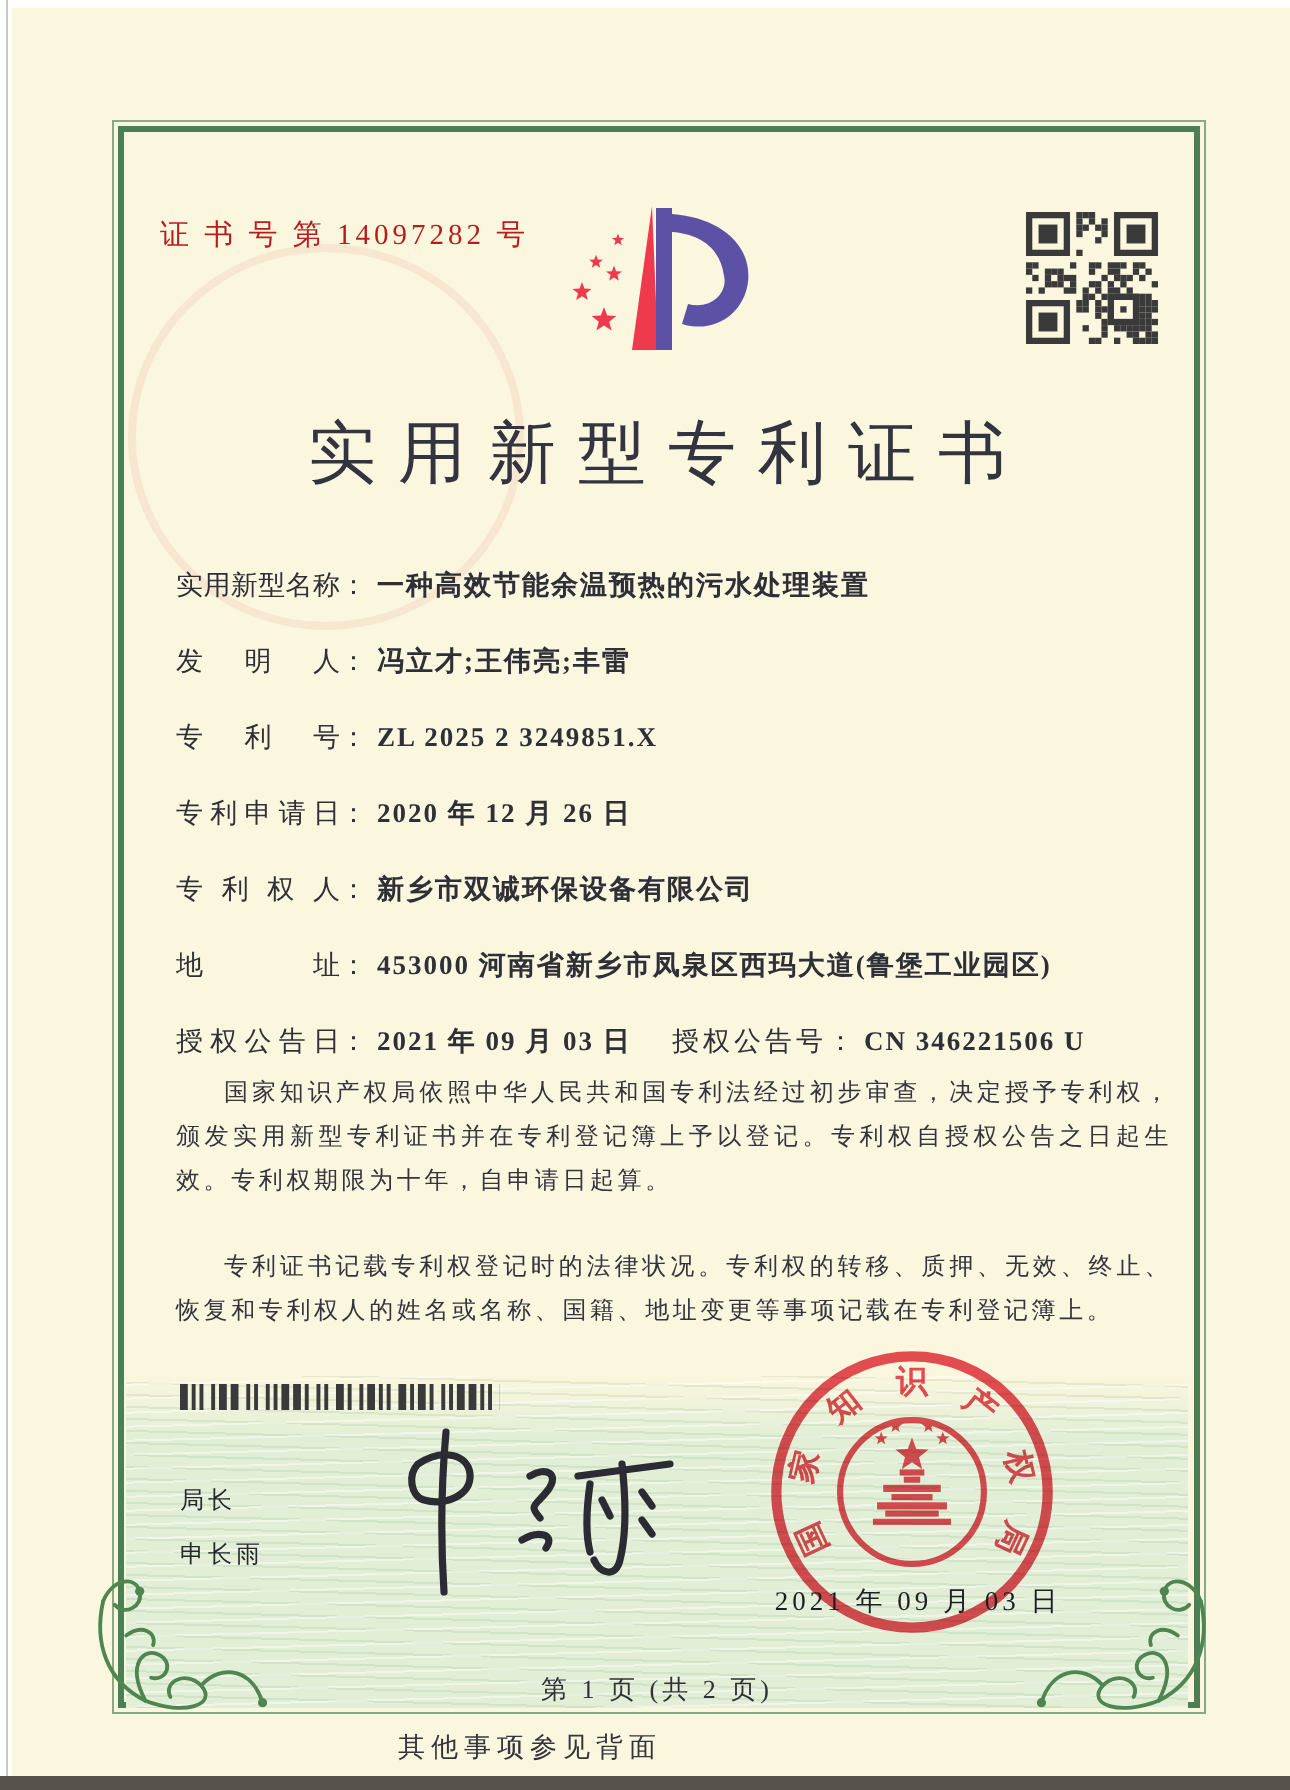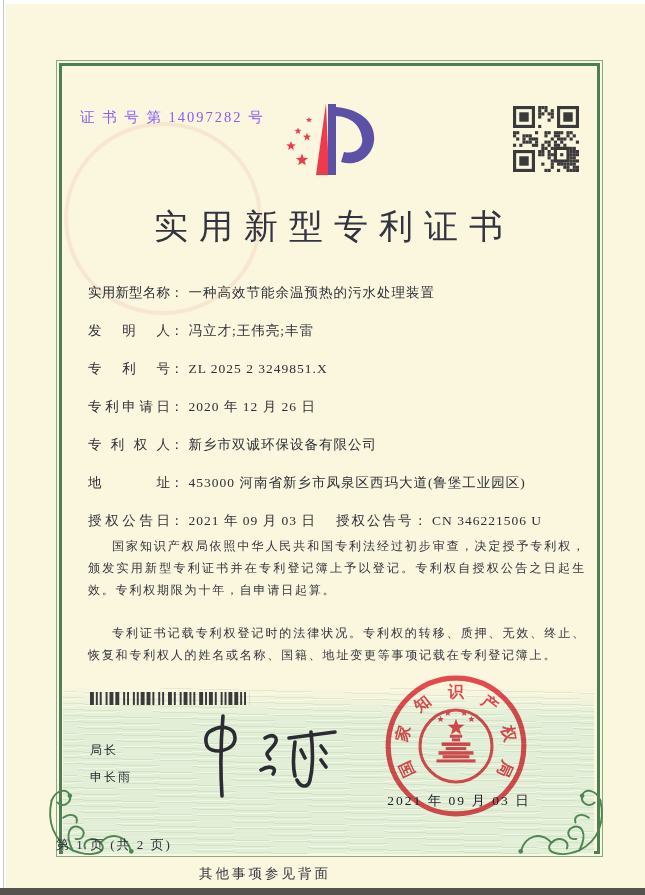--- a/index.html
+++ b/index.html
@@ -18,53 +18,53 @@
   .green-panel{position:absolute;left:57px;top:684px;width:531px;height:166px;
     background:linear-gradient(to bottom, rgba(226,239,214,0) 0, #e2efd6 30px);}
   .green-panel::before{content:"";position:absolute;inset:0;
     background:repeating-linear-gradient(1.5deg, rgba(125,168,118,0.16) 0 1px, transparent 1px 6px);}
   .green-panel::after{content:"";position:absolute;inset:0;
     background:repeating-linear-gradient(-1.5deg, rgba(255,255,255,0.45) 0 1px, transparent 1px 7px);}
 
   .ghost-seal{position:absolute;left:58px;top:118px;width:190px;height:185px;border-radius:50%;
     border:4px solid rgba(233,158,145,0.16);}
 
-  .cert-no{position:absolute;left:74px;top:104px;font-size:14.5px;letter-spacing:2px;color:#8b5cf6;font-family:Liberation Serif, serif;}
+  .cert-no{position:absolute;left:74px;top:104px;font-size:14.5px;letter-spacing:2px;color:#b91c1c;font-family:Liberation Serif, serif;}
 
   .logo{position:absolute;left:277px;top:97px;width:92px;height:85px;}
   .qr{position:absolute;left:507px;top:102px;width:66px;height:66px;}
 
   .title{position:absolute;left:50px;top:200px;width:545px;text-align:center;
     font-size:34px;font-weight:normal;letter-spacing:11px;color:#343440;text-indent:11px;}
 
   .fields{position:absolute;left:82px;top:279px;width:505px;color:#2f2f38;font-size:13.5px;}
   .field-row{position:relative;height:38px;line-height:20px;white-space:nowrap;}
   .flabel{display:inline-block;width:82px;text-align:justify;text-align-last:justify;vertical-align:top;}
   .fcolon{vertical-align:top;}
-  .fvalue{margin-left:5px;letter-spacing:1px;vertical-align:top;}
+  .fvalue{margin-left:5px;letter-spacing:1px;vertical-align:top;font-weight:bold;}
   .pair2{position:absolute;left:248px;top:0;}
   .pair2 .flabel2{letter-spacing:2px;}
 
   .paragraphs{position:absolute;left:82px;top:531px;width:498px;font-size:12px;line-height:22px;
     letter-spacing:1.8px;color:#34343e;text-align:justify;}
   .paragraphs p{margin:0;text-indent:2em;}
   .paragraphs p + p{margin-top:21px;}
 
   .barcode{position:absolute;left:84px;top:688px;width:160px;height:13px;}
 
   .director{position:absolute;left:84px;top:733px;font-size:12px;line-height:27px;color:#26262e;
     letter-spacing:2px;}
   .signature{position:absolute;left:183px;top:704px;width:165px;height:98px;}
 
   .seal{position:absolute;left:376px;top:668px;width:148px;height:148px;opacity:0.92;
         mix-blend-mode:multiply;}
   .seal-date{position:absolute;left:374px;top:788px;width:158px;text-align:center;
     font-size:13.5px;letter-spacing:2px;color:#1e1e26;z-index:5;}
 
-  .page-footer{position:absolute;left:50px;top:832px;width:545px;
+  .page-footer{position:absolute;left:50px;top:832px;width:545px;text-align:center;
     font-size:13px;letter-spacing:2px;color:#30303a;}
   .back-note{position:absolute;left:0;top:861px;width:518px;text-align:center;
     font-size:13.5px;letter-spacing:3px;color:#34343e;}
 
   .ornament{position:absolute;width:96px;height:96px;}
   .ornament.bl{left:36px;top:760px;}
   .ornament.br{left:508px;top:760px;transform:scaleX(-1);}
   .z-top{z-index:4;}
 </style>
 </head>

